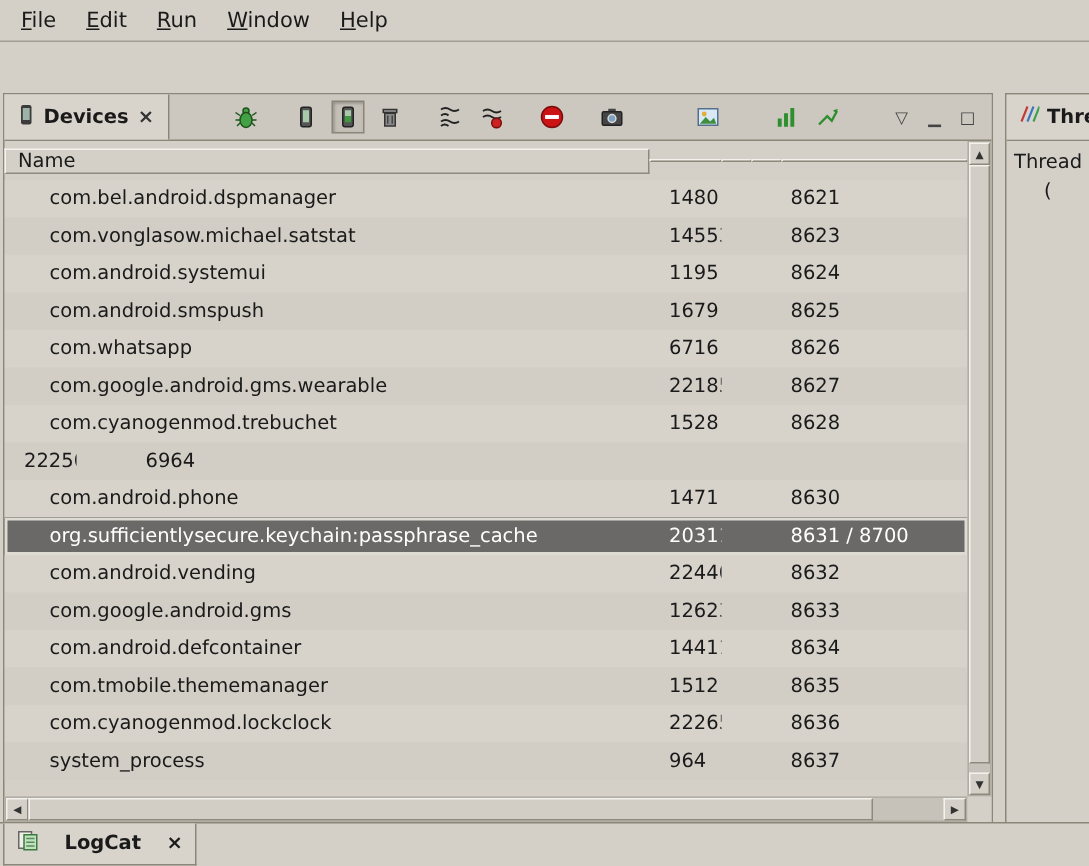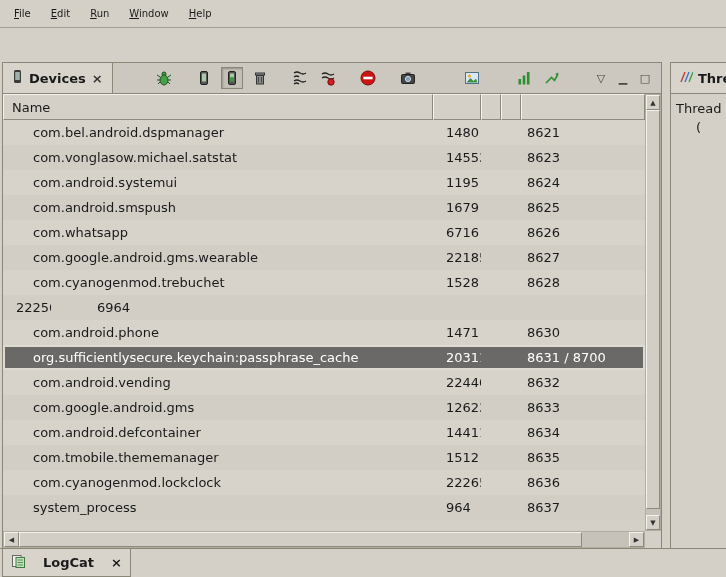--- a/index.html
+++ b/index.html
@@ -10,21 +10,21 @@
     font-size:13px;color:#1a1a1a;
     -webkit-font-smoothing:antialiased;
   }
   u{text-decoration:underline;}
 
   
   .menubar{
     position:absolute;top:0;left:0;right:0;height:27px;
     border-bottom:1px solid #a19d92;
     display:flex;align-items:center;padding-left:4px;
-    font-size:10px;
+    font-size:14px;
   }
   .menu-item{padding:3px 10px;cursor:default;}
 
   
   .main{position:absolute;top:62px;left:2px;right:0;bottom:28px;}
 
   .view{
     position:absolute;top:0;bottom:0;
     border:1px solid #8a8678;background:var(--base-bg,#d4d0c8);
     box-sizing:border-box;
@@ -54,21 +54,21 @@
   .tbtn.pressed{
     border:1px solid #8a8678;background:#c4c0b8;
     box-shadow:inset 1px 1px 2px rgba(0,0,0,.25);
   }
   .tbtn svg{display:block;}
   .tb-gap{width:6px;}
   .menu-glyph{font-size:11px;color:#444;width:16px;text-align:center;}
 
   
   .table-area{position:absolute;top:31px;left:0;right:0;bottom:0;}
-  .header-row{position:absolute;top:0;left:0;right:16px;height:26px;display:flex;}
+  .header-row{position:absolute;top:0;left:0;right:16px;height:26px;display:flex;align-items:center;}
   .hcell{
     background:var(--base-bg,#d4d0c8);box-sizing:border-box;
     border-top:1px solid #f4f2ee;border-left:1px solid #f4f2ee;
     border-right:1px solid #8d897d;border-bottom:1px solid #8d897d;
     display:flex;align-items:center;padding-left:8px;overflow:hidden;
   }
   .hc-name{width:430px;}
   .hc-pid{width:48px;}
   .hc-a{width:20px;}
   .hc-b{width:20px;}

